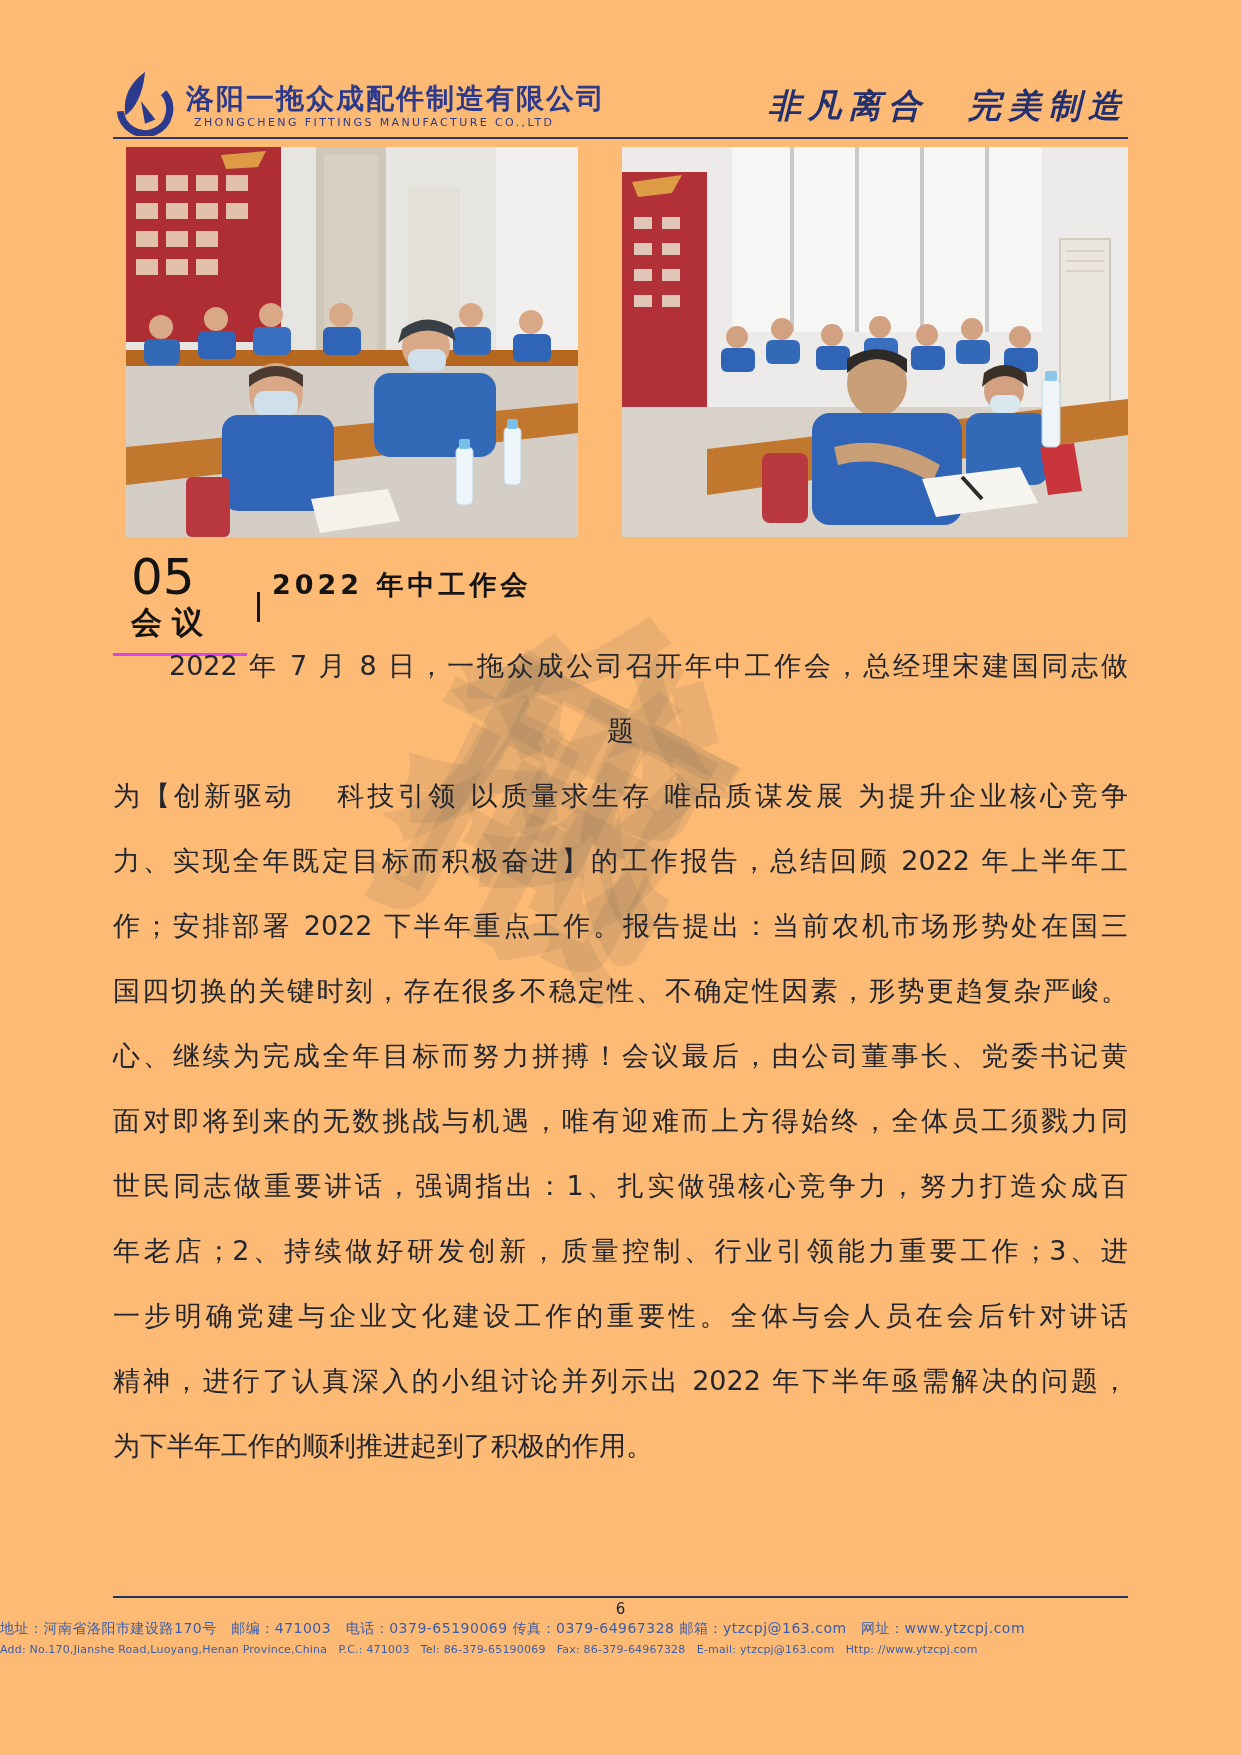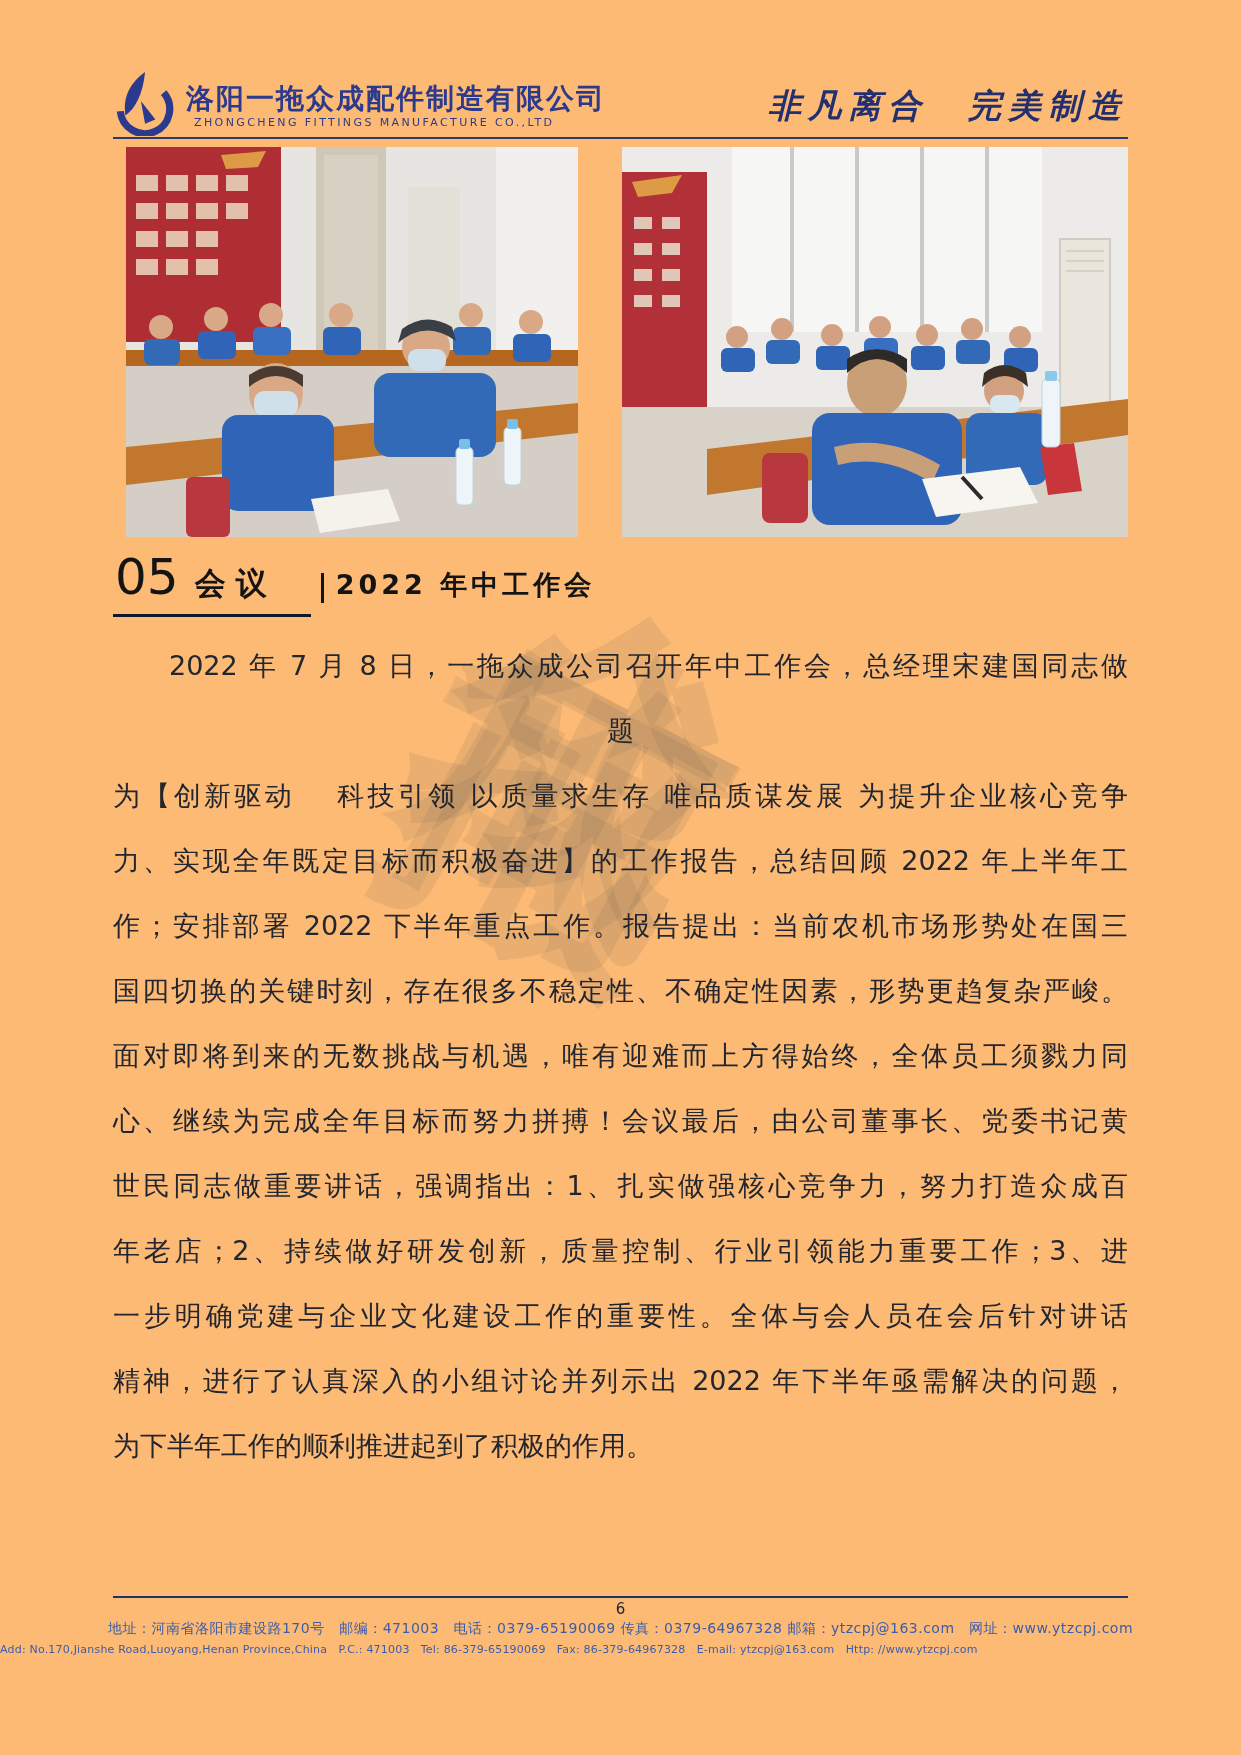--- a/index.html
+++ b/index.html
@@ -37,41 +37,41 @@
     color:rgba(108,102,86,0.13);font-weight:bold;white-space:nowrap;
     pointer-events:none;user-select:none;
   }
   
   .section-head{
     position:absolute;left:113px;top:552px;z-index:1;
     display:flex;align-items:baseline;color:#141414;
   }
   .sec-underlined{
     display:inline-flex;align-items:baseline;
-    border-bottom:3px solid #0f172a;padding:0 34px 9px 2px;
+    border-bottom:3px solid #d946ef;padding:0 34px 9px 2px;flex-direction:column;
   }
   .sec-num{font-size:50px;line-height:1;font-weight:normal;}
   .sec-title{font-size:31px;font-weight:bold;letter-spacing:10px;margin-left:16px;}
   .sec-bar{display:inline-block;width:3px;height:30px;background:#141414;margin:0 12px 0 10px;align-self:center;transform:translateY(3px);}
   .sec-sub{font-size:27px;font-weight:bold;letter-spacing:4px;}
   
   .article{
     position:absolute;left:113px;top:633px;width:1015px;z-index:1;
     font-size:27px;color:#23262e;
   }
   .line{height:65px;line-height:65px;white-space:nowrap;}
   .line-j{text-align:justify;text-align-last:justify;}
   .line-indent{text-indent:56px;}
   .line-center{text-align:center;}
   .line-left{text-align:left;}
   
   .footer-rule{position:absolute;left:113px;top:1596px;width:1015px;height:2px;background:#1d3461;}
   .page-num{position:absolute;left:0;top:1600px;width:100%;text-align:center;font-size:15px;color:#23262e;}
   .contact-cn{
-    position:absolute;left:0;top:1620px;width:100%;text-align:center;
+    position:absolute;left:0;top:1620px;width:100%;text-align:left;
     font-size:14px;color:#3a5dab;letter-spacing:0.5px;white-space:nowrap;
   }
   .contact-en{
     position:absolute;left:0;top:1642px;width:100%;text-align:left;
     font-size:11px;color:#3a5dab;letter-spacing:0.2px;white-space:nowrap;
   }
 </style>
 </head>
 <body>
 
@@ -220,22 +220,22 @@
     <span class="sec-sub">2022 年中工作会</span>
   </div>
 
   <div class="article">
     <div class="line line-j line-indent">2022 年 7 月 8 日，一拖众成公司召开年中工作会，总经理宋建国同志做</div>
     <div class="line line-center">题</div>
     <div class="line line-j">为【创新驱动　 科技引领 以质量求生存 唯品质谋发展 为提升企业核心竞争</div>
     <div class="line line-j">力、实现全年既定目标而积极奋进】的工作报告，总结回顾 2022 年上半年工</div>
     <div class="line line-j">作；安排部署 2022 下半年重点工作。报告提出：当前农机市场形势处在国三</div>
     <div class="line line-j">国四切换的关键时刻，存在很多不稳定性、不确定性因素，形势更趋复杂严峻。</div>
+    <div class="line line-j">心、继续为完成全年目标而努力拼搏！会议最后，由公司董事长、党委书记黄</div>
     <div class="line line-j">面对即将到来的无数挑战与机遇，唯有迎难而上方得始终，全体员工须戮力同</div>
-    <div class="line line-j">心、继续为完成全年目标而努力拼搏！会议最后，由公司董事长、党委书记黄</div>
     <div class="line line-j">世民同志做重要讲话，强调指出：1、扎实做强核心竞争力，努力打造众成百</div>
     <div class="line line-j">年老店；2、持续做好研发创新，质量控制、行业引领能力重要工作；3、进</div>
     <div class="line line-j">一步明确党建与企业文化建设工作的重要性。全体与会人员在会后针对讲话</div>
     <div class="line line-j">精神，进行了认真深入的小组讨论并列示出 2022 年下半年亟需解决的问题，</div>
     <div class="line line-left">为下半年工作的顺利推进起到了积极的作用。</div>
   </div>
 
   <div class="footer-rule"></div>
   <div class="page-num">6</div>
   <div class="contact-cn">地址：河南省洛阳市建设路170号　邮编：471003　电话：0379-65190069 传真：0379-64967328 邮箱：ytzcpj@163.com　网址：www.ytzcpj.com</div>

